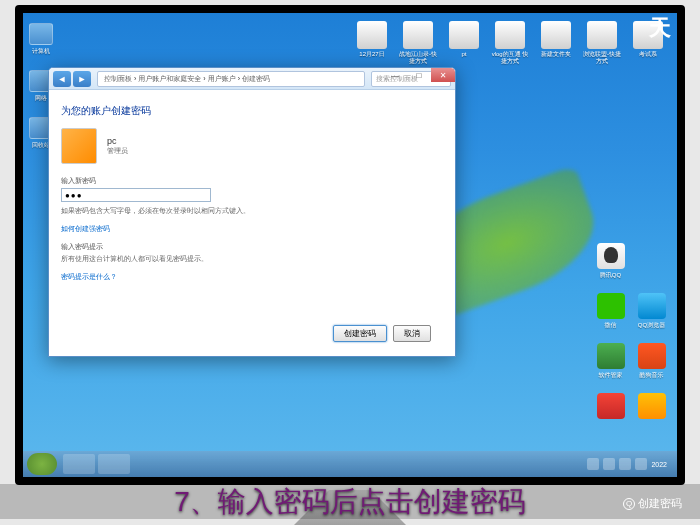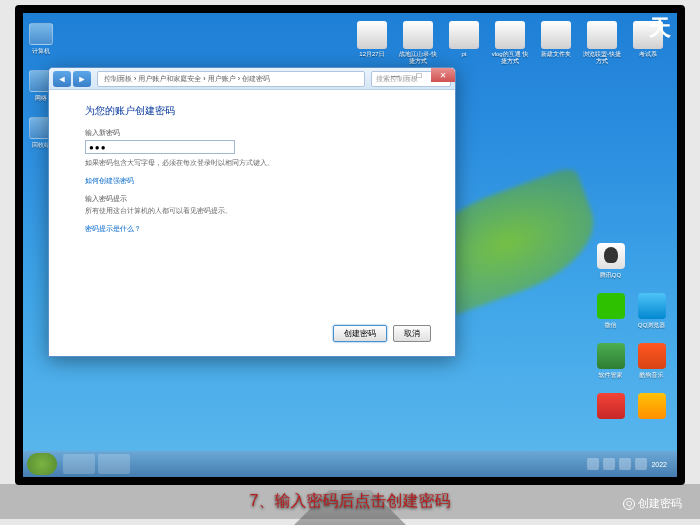--- a/index.html
+++ b/index.html
@@ -39,41 +39,41 @@
 .window{position:absolute;top:54px;left:25px;width:408px;height:290px;background:#fff;border:1px solid #5a8fc7;border-radius:5px 5px 0 0;box-shadow:0 4px 20px rgba(0,0,0,0.4);overflow:hidden}
 .titlebar{height:22px;background:linear-gradient(#eaf3fb,#d4e6f7);display:flex;align-items:center;padding:0 4px;border-bottom:1px solid #b8d0e8}
 .tb-nav{display:flex;gap:2px}
 .tb-nav .nb{width:18px;height:16px;background:linear-gradient(#5ba7e8,#3a7fc8);border-radius:3px;display:flex;align-items:center;justify-content:center;color:#fff;font-size:9px}
 .breadcrumb{flex:1;margin:0 6px;height:16px;background:#fff;border:1px solid #b0c4de;border-radius:2px;font-size:7px;display:flex;align-items:center;padding:0 4px;color:#333}
 .breadcrumb span{margin:0 2px;color:#666}
 .search-tb{width:80px;height:16px;background:#fff;border:1px solid #b0c4de;border-radius:2px;font-size:7px;padding:0 4px;color:#999;display:flex;align-items:center}
 .win-ctrl{position:absolute;top:0;right:0;display:flex}
 .win-ctrl div{width:24px;height:14px;font-size:8px;display:flex;align-items:center;justify-content:center;color:#444}
 .win-ctrl .cl{background:linear-gradient(#e89090,#d05050);color:#fff;border-radius:0 4px 0 0}
-.content{padding:14px 36px;height:calc(100% - 22px);position:relative}
+.content{padding:14px 12px;height:calc(100% - 22px);position:relative}
 .heading{color:#003399;font-size:10px;margin-bottom:10px}
 .user-block{display:flex;gap:10px;align-items:center;margin-bottom:12px}
 .avatar{width:36px;height:36px;background:linear-gradient(135deg,#ffb347,#ff8c00);border:1px solid #ccc;border-radius:2px}
 .user-info .un{font-size:9px;color:#333}
 .user-info .ur{font-size:7px;color:#666}
 .label{font-size:7px;color:#555;margin-bottom:2px}
 .pwd-input{width:150px;height:14px;border:1px solid #a0b8d0;font-size:8px;padding:0 3px;display:flex;align-items:center;letter-spacing:1px;margin-bottom:4px}
 .hint{font-size:7px;color:#666;margin-bottom:8px}
 .link{font-size:7px;color:#0066cc;margin-bottom:8px;cursor:pointer}
 .buttons{position:absolute;bottom:14px;right:24px;display:flex;gap:6px}
 .btn{padding:2px 10px;font-size:8px;border:1px solid #888;background:linear-gradient(#fdfdfd,#e0e0e0);border-radius:2px;cursor:pointer}
 .btn.primary{border-color:#4a90d0;box-shadow:0 0 2px #4a90d0}
 .taskbar{position:absolute;bottom:0;left:0;right:0;height:26px;background:linear-gradient(rgba(120,160,200,0.6),rgba(60,100,150,0.7));backdrop-filter:blur(4px);display:flex;align-items:center;padding:0 4px}
 .start{width:30px;height:22px;background:radial-gradient(circle,#7cb342,#558b2f);border-radius:11px;margin-right:6px}
 .task-item{width:32px;height:20px;background:rgba(255,255,255,0.2);border-radius:2px;margin-right:3px}
 .tray{margin-left:auto;display:flex;gap:4px;align-items:center;padding-right:6px}
 .tray .ti{width:12px;height:12px;background:rgba(255,255,255,0.3);border-radius:2px}
 .tray .time{font-size:7px;color:#fff}
 .top-corner{position:absolute;top:8px;right:14px;color:#fff;font-size:22px;font-weight:bold}
-.caption{position:absolute;bottom:6px;left:0;right:0;height:35px;display:flex;align-items:center;justify-content:center;color:#b91c1c;font-size:16px;text-shadow:0 1px 3px rgba(0,0,0,0.8);background:rgba(0,0,0,0.2)}
+.caption{position:absolute;bottom:6px;left:0;right:0;height:35px;display:flex;align-items:center;justify-content:center;color:#701a75;font-size:28px;text-shadow:0 1px 3px rgba(0,0,0,0.8);background:rgba(0,0,0,0.2)}
 .watermark{position:absolute;bottom:14px;right:18px;color:#fff;font-size:11px;display:flex;align-items:center;gap:3px}
 .watermark .wi{width:12px;height:12px;border:1.5px solid #fff;border-radius:50%;display:flex;align-items:center;justify-content:center;font-size:8px}
 .stand{position:absolute;bottom:0;left:50%;transform:translateX(-50%);width:140px;height:35px;background:linear-gradient(#d0d0d0,#a0a0a0);clip-path:polygon(35% 0,65% 0,90% 100%,10% 100%)}
 </style>
 </head>
 <body>
 
 <div class="stand"></div>
 <div class="monitor">
 <div class="screen">
@@ -182,20 +182,27 @@
 <div class="nb">◄</div>
 <div class="nb">►</div>
 </div>
 <div class="breadcrumb">
 <span>控制面板</span>›<span>用户账户和家庭安全</span>›<span>用户账户</span>›<span>创建密码</span>
 </div>
 <div class="search-tb">搜索控制面板</div>
 </div>
 <div class="content">
 <div class="heading">为您的账户创建密码</div>
+<div class="user-block">
+<div class="avatar"></div>
+<div class="user-info">
+<div class="un">pc</div>
+<div class="ur">管理员</div>
+</div>
+</div>
 <div class="label">输入新密码</div>
 <div class="pwd-input">●●●</div>
 <div class="hint">如果密码包含大写字母，必须在每次登录时以相同方式键入。</div>
 <div class="link">如何创建强密码</div>
 <div class="label">输入密码提示</div>
 <div class="hint">所有使用这台计算机的人都可以看见密码提示。</div>
 <div class="link">密码提示是什么？</div>
 <div class="buttons">
 <div class="btn primary">创建密码</div>
 <div class="btn">取消</div>

